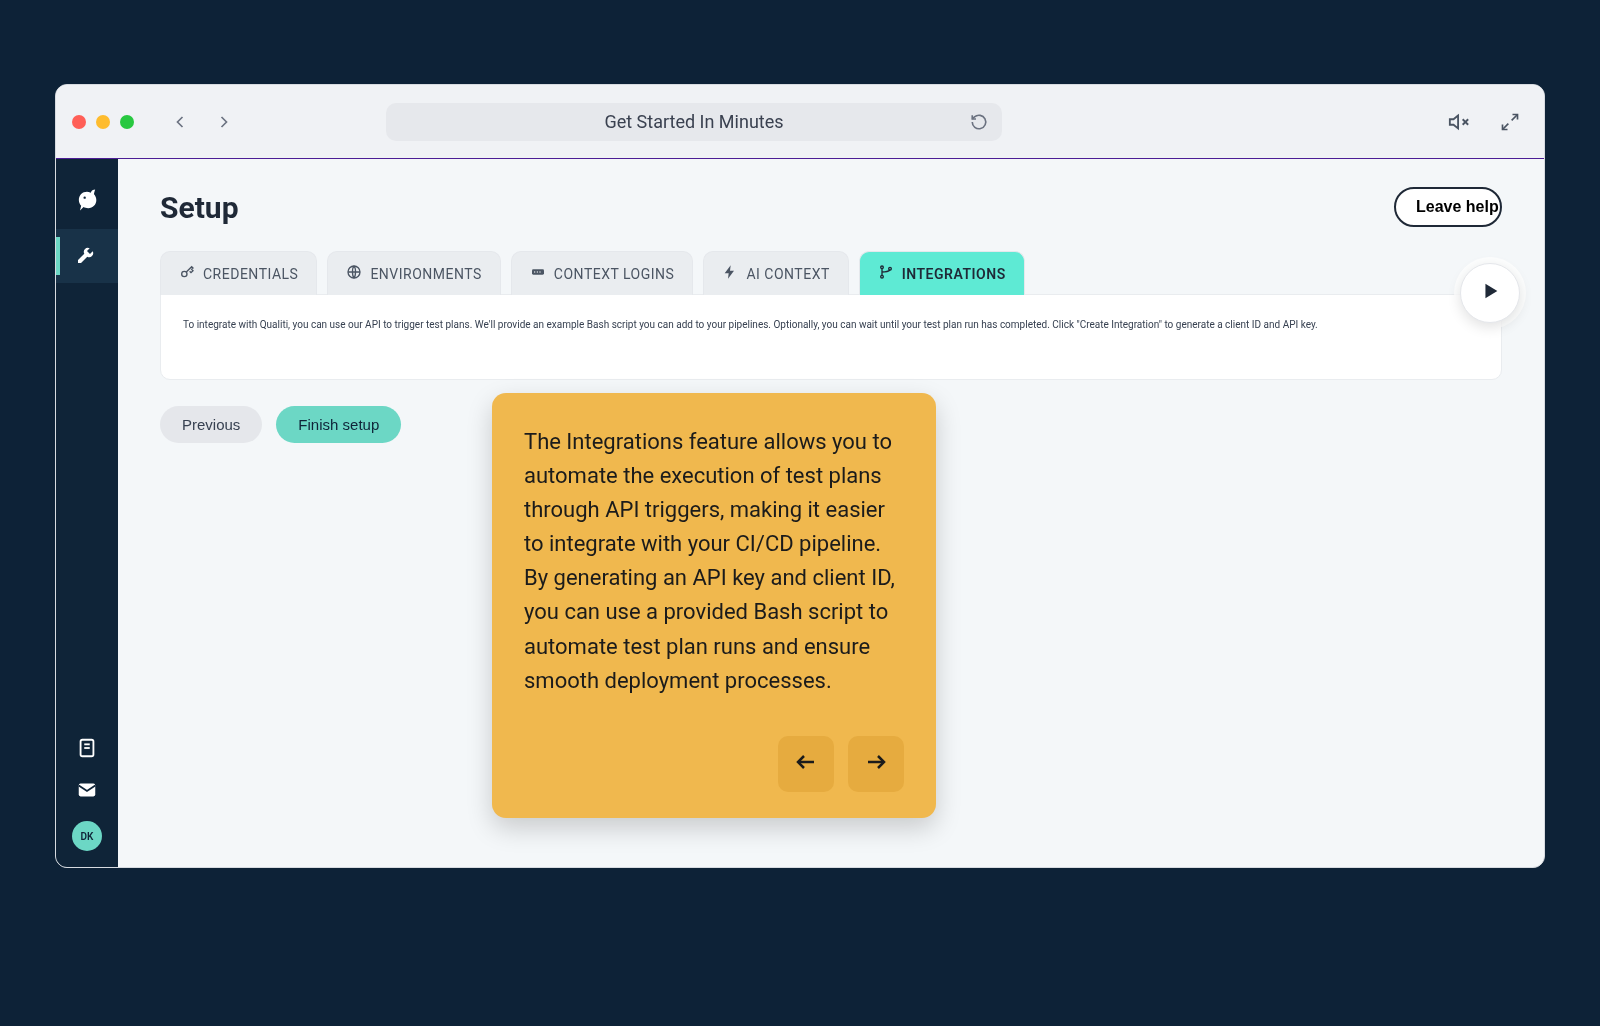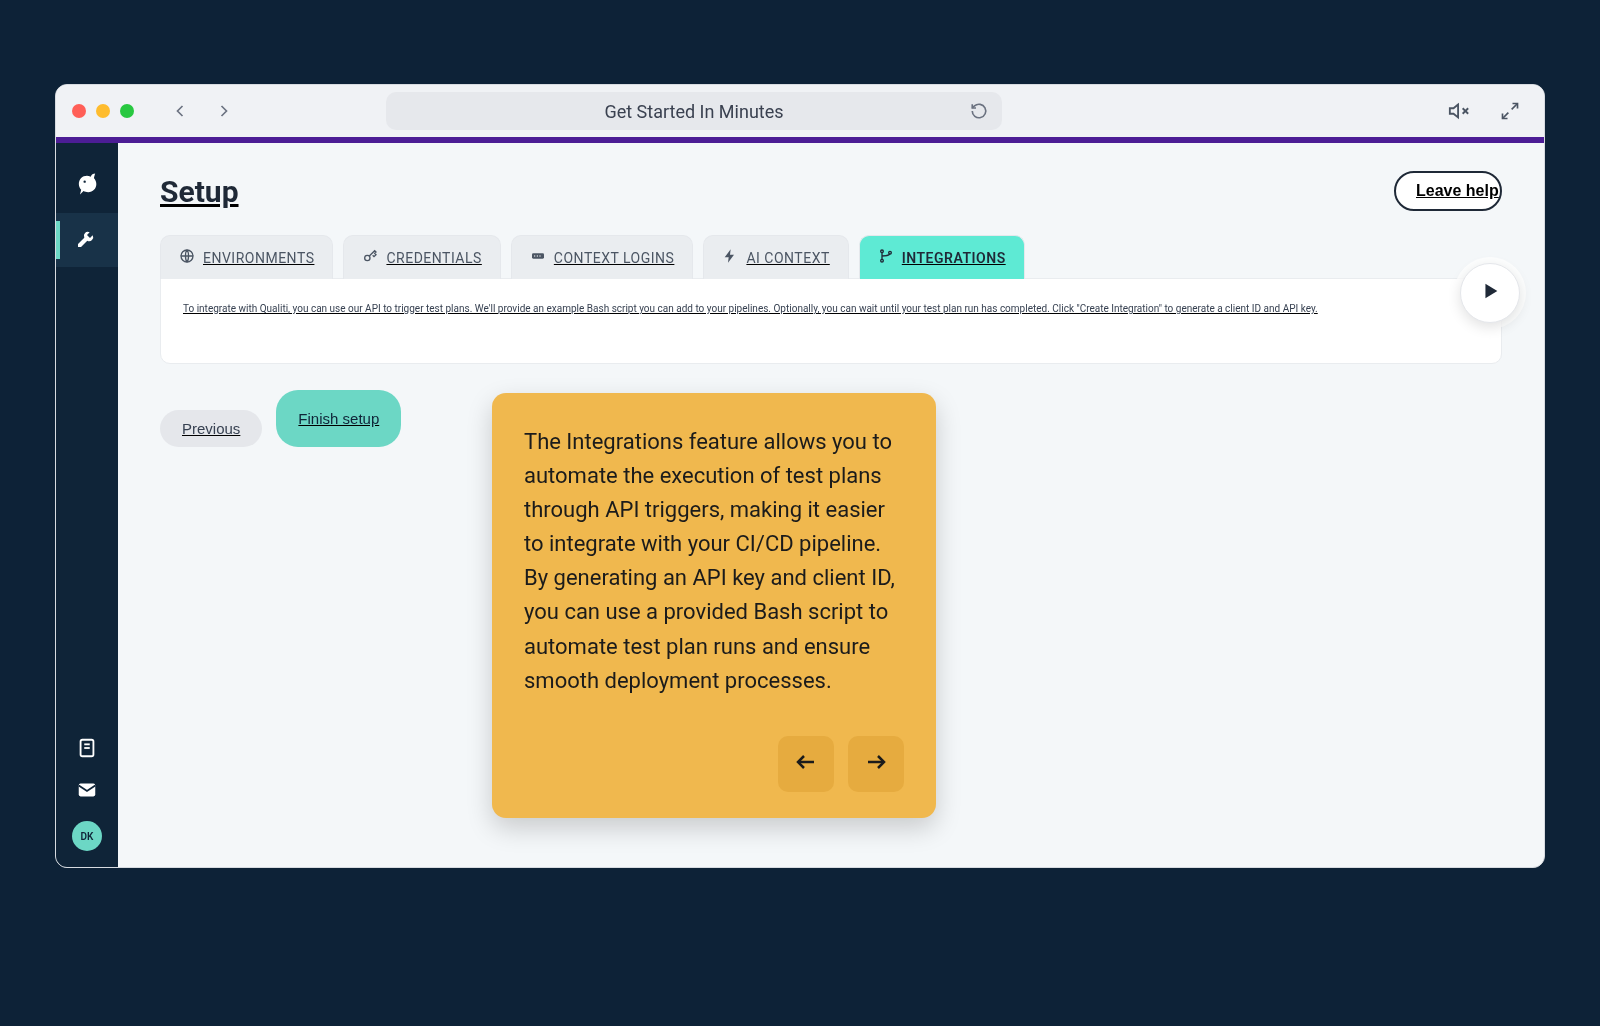--- a/index.html
+++ b/index.html
@@ -14,26 +14,26 @@
       height: 100%;
       background: #f4f7f9;
       border-radius: 12px;
       overflow: hidden;
       display: flex;
       flex-direction: column;
       position: relative;
       border: 1px solid #d7dbe0;
     }
     .browser-bar {
-      height: 58px;
+      height: 74px;
       background: #f0f2f5;
       display: flex;
       align-items: center;
       padding: 0 16px;
-      border-bottom: 6px solid #4c1d95;
+      border-bottom: 1px solid #4c1d95;
     }
     .window-dots { display: flex; gap: 10px; margin-right: 34px; }
     .dot { width: 14px; height: 14px; border-radius: 50%; }
     .dot-red { background: #ff5f57; }
     .dot-yellow { background: #febc2e; }
     .dot-green { background: #28c840; }
     .nav-arrows { display: flex; gap: 20px; margin-right: 90px; }
     .nav-arrow { width: 24px; height: 24px; display: flex; align-items: center; justify-content: center; color: #6b7280; cursor: pointer; }
     .url-bar {
       flex: 0 0 616px;
@@ -84,21 +84,20 @@
       color: #0f2438;
       font-size: 10px;
       font-weight: 600;
       display: flex; align-items: center; justify-content: center;
     }
     .page {
       flex: 1;
       padding: 28px 42px 0 42px;
       overflow: hidden;
       position: relative;
-      text-decoration: underline;
     }
     .page-header {
       display: flex;
       align-items: center;
       justify-content: space-between;
       margin-bottom: 24px;
     }
     .page-title { font-size: 30px; font-weight: 700; color: #1f2937; }
     .leave-help {
       border: 2px solid #1f2937;
@@ -167,21 +166,21 @@
       margin-top: 26px;
     }
     .pill-btn {
       border: none;
       border-radius: 22px;
       padding: 10px 22px;
       font-size: 15px;
       font-weight: 500;
       cursor: pointer;
     }
-    .pill-prev { background: #e5e7eb; color: #374151; margin-top: 20px; }
+    .pill-prev { background: #e5e7eb; color: #374151; }
     .pill-finish { background: #6cd7c5; color: #0f2438; }
 
     .tooltip {
       position: absolute;
       left: 436px;
       top: 308px;
       width: 444px;
       background: #f0b84e;
       border-radius: 14px;
       padding: 32px 32px 26px 32px;
@@ -311,31 +310,31 @@
 
     <div class="page">
       <div class="page-header">
         <div class="page-title">Setup</div>
         <button class="leave-help">Leave help guide</button>
       </div>
 
       <div class="tabs">
         <div class="tab">
           <span><svg viewBox="0 0 24 24" fill="none" stroke="currentColor" stroke-width="2">
+                <circle cx="8" cy="15" r="4"></circle>
+                <path d="M11 12l8-8 2 2-2 2 2 2-3 3-2-2"></path>
+              </svg></span>
+          <span>CREDENTIALS</span>
+        </div>
+        <div class="tab">
+          <span><svg viewBox="0 0 24 24" fill="none" stroke="currentColor" stroke-width="2">
                 <circle cx="12" cy="12" r="9"></circle>
                 <path d="M3 12h18M12 3c3 3 3 15 0 18M12 3c-3 3-3 15 0 18"></path>
               </svg></span>
           <span>ENVIRONMENTS</span>
-        </div>
-        <div class="tab">
-          <span><svg viewBox="0 0 24 24" fill="none" stroke="currentColor" stroke-width="2">
-                <circle cx="8" cy="15" r="4"></circle>
-                <path d="M11 12l8-8 2 2-2 2 2 2-3 3-2-2"></path>
-              </svg></span>
-          <span>CREDENTIALS</span>
         </div>
         <div class="tab">
           <span><svg viewBox="0 0 24 24" fill="currentColor">
                 <rect x="3" y="8" width="18" height="8" rx="2"></rect>
                 <circle cx="7" cy="12" r="1" fill="#eaedf0"></circle>
                 <circle cx="11" cy="12" r="1" fill="#eaedf0"></circle>
                 <circle cx="15" cy="12" r="1" fill="#eaedf0"></circle>
               </svg></span>
           <span>CONTEXT LOGINS</span>
         </div>

